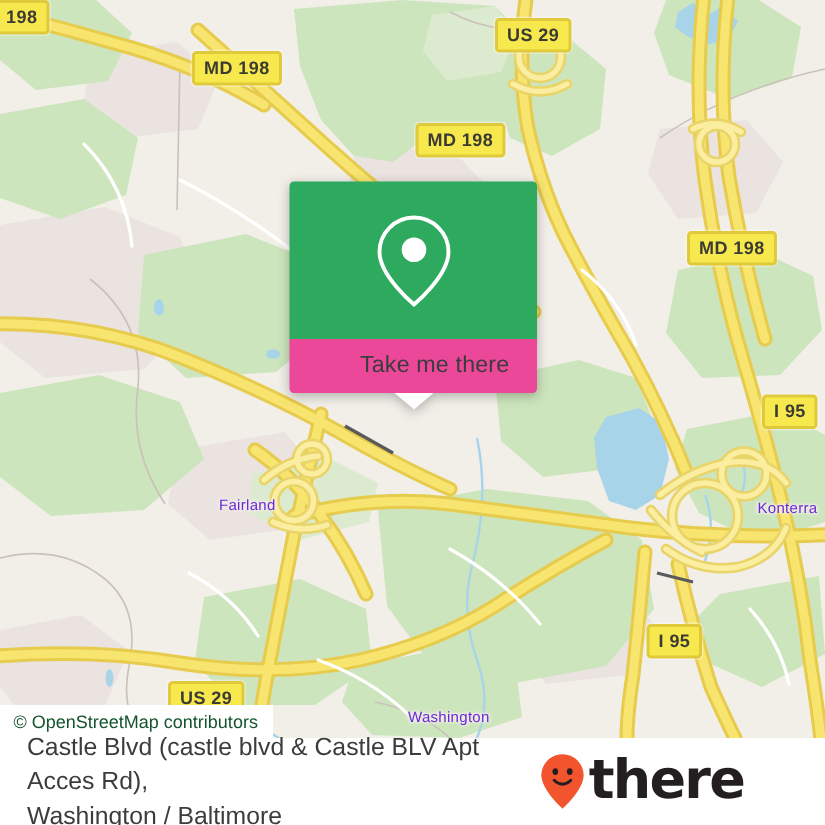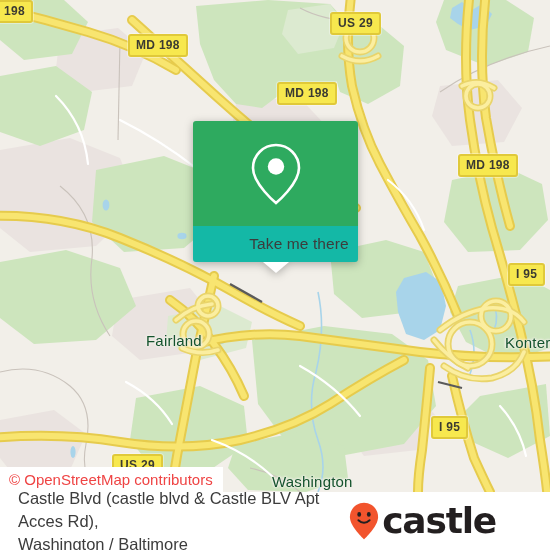--- a/index.html
+++ b/index.html
@@ -15,21 +15,21 @@
   #map-area{
     position:absolute;left:0;top:0;width:550px;height:492px;
     background:#f2efe9;overflow:hidden;
   }
   #map-svg{position:absolute;left:0;top:0;width:550px;height:492px;display:block;}
 
   
   .place-label{
     position:absolute;
     font-family:"Liberation Sans","DejaVu Sans",sans-serif;
-    font-size:15px;color:#14532d;white-space:nowrap;
+    font-size:10px;color:#6d28d9;white-space:nowrap;
     letter-spacing:.2px;
     text-shadow:0 0 3px #f2efe9,0 0 3px #f2efe9,1px 0 2px #f2efe9,-1px 0 2px #f2efe9;
     pointer-events:none;
   }
 
   
   .shield{
     position:absolute;
     background:#f7e84e;
     border:2px solid #e0c93a;
@@ -42,40 +42,40 @@
     white-space:nowrap;
     letter-spacing:.3px;
     box-shadow:0 0 0 1px rgba(255,255,255,.35);
   }
 
   
   #attribution{
     position:absolute;left:0;bottom:0;
     background:#ffffff;
     padding:4px 10px 4px 9px;
-    font-size:15px;color:#ef4444;
+    font-size:12px;color:#14532d;
     white-space:nowrap;
     font-family:"Liberation Sans","DejaVu Sans",sans-serif;
   }
 
   
   #callout{
     position:absolute;left:193px;top:121px;width:165px;
     filter:drop-shadow(0 2px 4px rgba(0,0,0,.28));
   }
   #callout-head{
     background:#2eaa5f;height:105px;
     border-radius:3px 3px 0 0;
     display:flex;align-items:center;justify-content:center;
   }
   #callout-pin{display:block;}
   #callout-foot{
-    background:#14b8a6;height:36px;
+    background:#ec4899;height:36px;
     border-radius:0 0 3px 3px;
-    display:flex;align-items:center;justify-content:center;
+    display:flex;align-items:center;
     position:relative;
     padding-left:47px;
   }
   #callout-foot-label{
     font-size:15.5px;color:#3c3c3c;
     font-family:"Liberation Sans","DejaVu Sans",sans-serif;
     letter-spacing:.1px;
   }
   #callout-tail{
     position:absolute;left:50%;margin-left:-13px;bottom:-11px;
@@ -314,17 +314,17 @@
       <span class="l2">Washington / Baltimore</span>
     </div>
     <div id="brand">
       <svg width="30" height="38" viewBox="0 0 30 38">
         <path d="M15 0.8 C7.2 0.8 0.9 7.1 0.9 14.9 C0.9 24.6 15 37.2 15 37.2
                  C15 37.2 29.1 24.6 29.1 14.9 C29.1 7.1 22.8 0.8 15 0.8 Z" fill="#f2542d"></path>
         <ellipse cx="10.2" cy="12.4" rx="1.9" ry="2.3" fill="#231f20"></ellipse>
         <ellipse cx="19.8" cy="12.4" rx="1.9" ry="2.3" fill="#231f20"></ellipse>
         <path d="M9.4 18.2 Q15 23.4 20.6 18.2" fill="none" stroke="#231f20" stroke-width="1.9" stroke-linecap="round"></path>
       </svg>
-      <span id="brand-wordmark">castle</span>
+      <span id="brand-wordmark">there</span>
     </div>
   </div>
 
 </div>
 
 </body></html>

